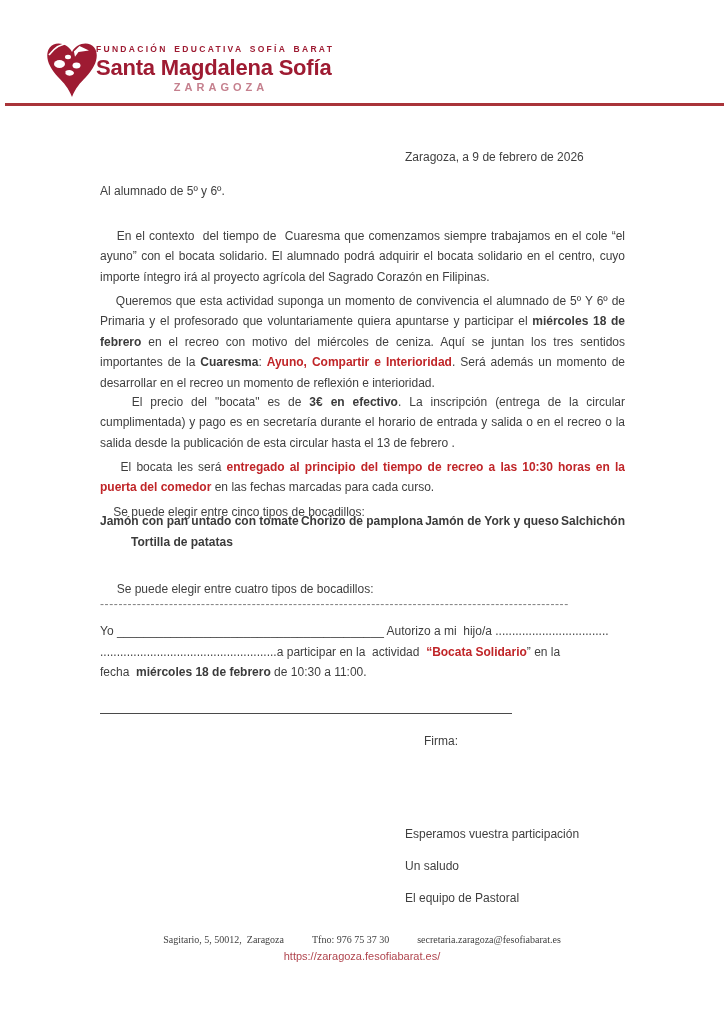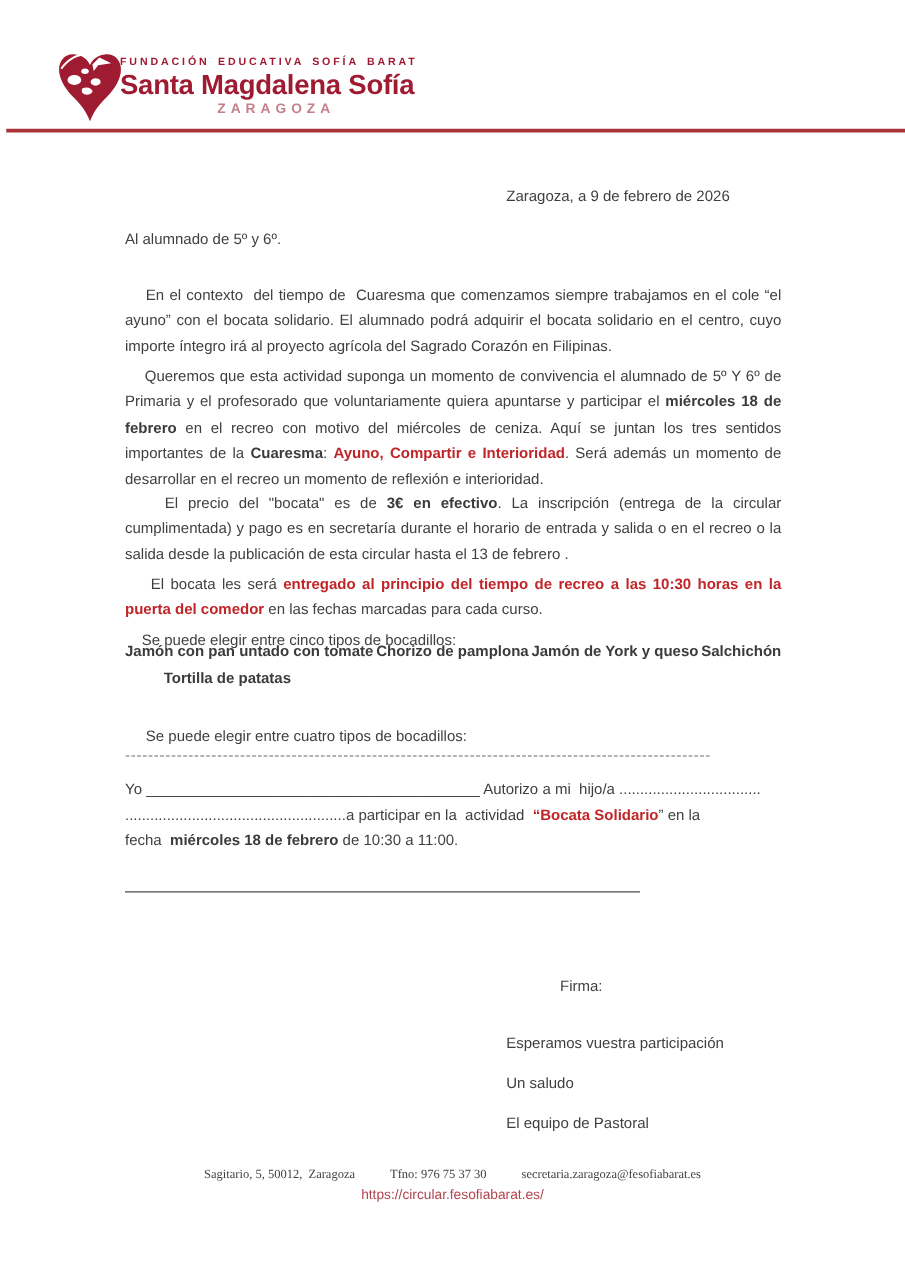--- a/index.html
+++ b/index.html
@@ -26,21 +26,21 @@
   
   .date{position:absolute;left:405px;top:147px;white-space:nowrap;font-size:12px;}
   .salutation{position:absolute;left:100px;top:181px;white-space:pre-wrap;}
   .options-row{position:absolute;left:100px;top:511px;width:525px;display:flex;justify-content:space-between;font-weight:700;color:#3b3b3b;}
   .options-row2{position:absolute;left:100px;top:531.5px;width:525px;font-weight:700;color:#3b3b3b;margin-left:31px;}
   .dashes{position:absolute;left:100px;top:594px;width:468px;overflow:hidden;white-space:nowrap;color:#808080;font-size:12px;letter-spacing:0.6px;}
   .form-block{position:absolute;left:100px;top:621px;width:560px;}
   .form-line{white-space:nowrap;line-height:20.5px;}
   .obs-label{position:absolute;left:100px;top:681px;font-weight:700;color:#3b3b3b;white-space:pre-wrap;}
   .obs-blank{position:absolute;left:100px;top:713px;width:412px;height:0;border-top:1px solid #4a4a4a;}
-  .firma{position:absolute;left:448px;top:731px;margin-top:48px;}
+  .firma{position:absolute;left:424px;top:731px;}
   .closing{position:absolute;left:405px;white-space:nowrap;}
   
   .footer-row{position:absolute;left:0;top:933px;width:724px;display:flex;justify-content:center;gap:28px;font-size:10px;line-height:14px;font-family:Liberation Serif, serif;}
   .footer-row span{white-space:pre-wrap;}
   .footer-link{position:absolute;left:0;top:949px;width:724px;text-align:center;font-size:11px;line-height:14px;color:#b0454e;text-decoration:none;display:block;}
 </style>
 </head>
 <body>
 
 <div class="page">
@@ -118,15 +118,15 @@
 
   <div class="closing" style="top:824px">Esperamos vuestra participación</div>
   <div class="closing" style="top:856px">Un saludo</div>
   <div class="closing" style="top:888px">El equipo de Pastoral</div>
 
   <div class="footer-row">
     <span>Sagitario, 5, 50012,  Zaragoza</span>
     <span>Tfno: 976 75 37 30</span>
     <span>secretaria.zaragoza@fesofiabarat.es</span>
   </div>
-  <a class="footer-link" href="#">https://circular.fesofiabarat.es/</a>
+  <a class="footer-link" href="#">https://zaragoza.fesofiabarat.es/</a>
 
 </div>
 
 </body></html>

